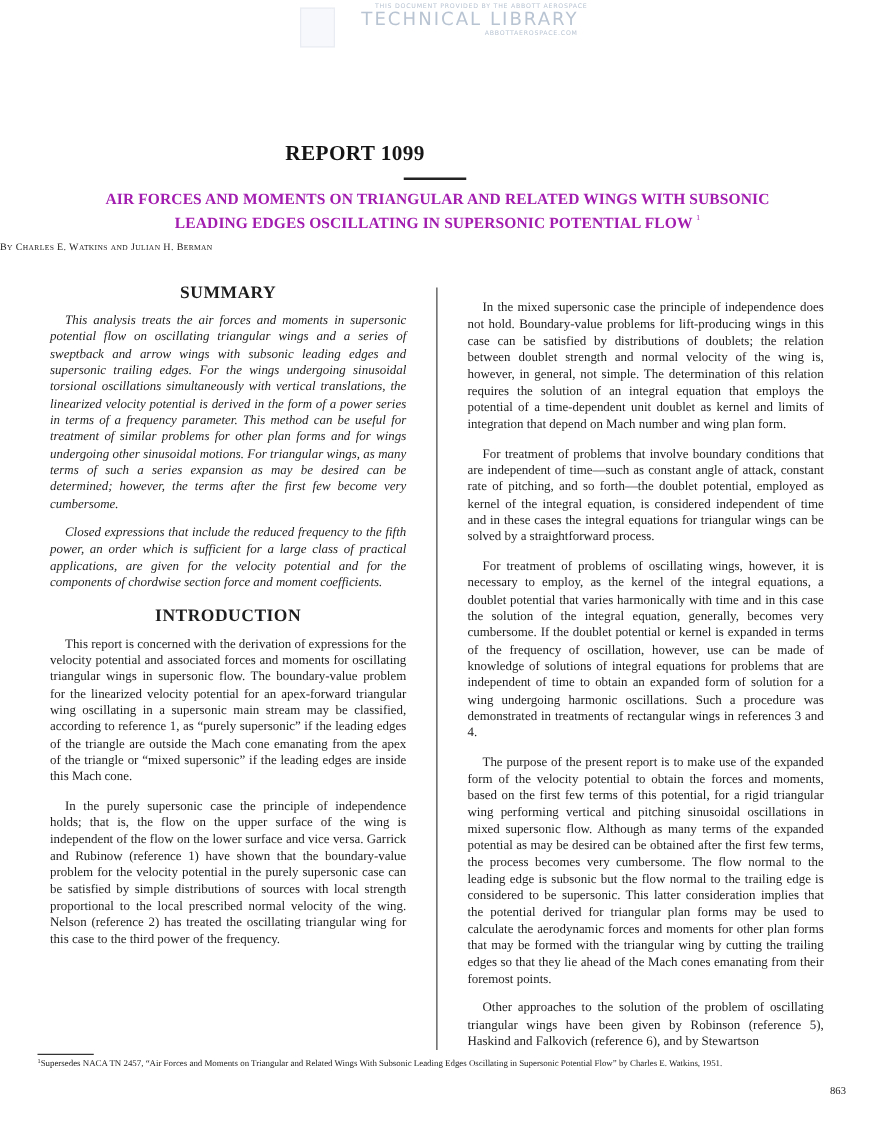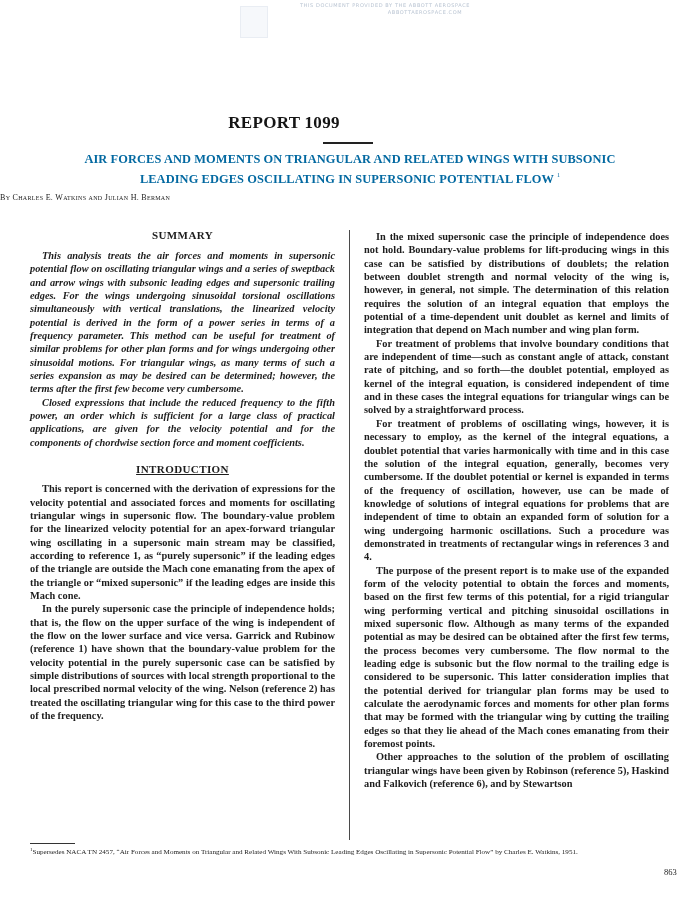--- a/index.html
+++ b/index.html
@@ -7,45 +7,46 @@
   body { position: relative; font-family: "DejaVu Serif", "Liberation Serif", serif; color: #1c1c1c; }
 
   .watermark { position: absolute; top: 2px; left: 230px; width: 280px; height: 36px; text-align: center; color: #b9c4d2; }
   .watermark .wm-top { font-family: "DejaVu Sans", sans-serif; font-size: 5px; letter-spacing: 0.6px; text-transform: uppercase; line-height: 7px; padding-left: 30px; }
   .watermark .wm-main { font-family: "DejaVu Sans", sans-serif; font-size: 14.5px; letter-spacing: 1.6px; line-height: 15px; padding-left: 12px; }
   .watermark .wm-sub { font-family: "DejaVu Sans", sans-serif; font-size: 5px; letter-spacing: 0.6px; line-height: 7px; padding-left: 110px; }
   .watermark .wm-box { position: absolute; left: 10px; top: 4px; width: 28px; height: 32px; border: 1px solid #e0e6ee; background: #f3f6fa; opacity: 0.7; }
 
   .report-number { position: absolute; top: 113px; left: 0; width: 568px; text-align: center; font-family: "Liberation Serif", serif; font-weight: bold; font-size: 17px; letter-spacing: 0.3px; color: #151515; }
   .title-rule { position: absolute; top: 142px; left: 323px; width: 50px; height: 2px; background: #222; }
-  .title { position: absolute; top: 152px; left: 20px; width: 660px; text-align: center; font-family: "Liberation Serif", serif; font-weight: bold; font-size: 12.4px; line-height: 15.5px; color: #0369a1; letter-spacing: 0.1px; }
+  .title { position: absolute; top: 152px; left: 20px; width: 660px; text-align: center; font-family: "Liberation Serif", serif; font-weight: bold; font-size: 12.4px; line-height: 15.5px; color: #a21caf; letter-spacing: 0.1px; }
   .title sup { font-size: 6px; font-weight: normal; vertical-align: 6px; }
   .authors { position: absolute; top: 193px; left: 0; width: 700px; text-align: left; font-family: "Liberation Serif", serif; font-size: 8px; color: #222; font-variant: small-caps; letter-spacing: 0.3px; }
 
   .col { position: absolute; font-family: "Liberation Serif", serif; font-size: 10.35px; line-height: 13.35px; color: #1d1d1d; text-align: justify; }
   .col-left { left: 30px; top: 230px; width: 305px; }
   .col-right { left: 364px; top: 230px; width: 305px; }
   .col-divider { position: absolute; left: 349px; top: 230px; width: 1px; height: 610px; background: #4a4a4a; }
 
-  .section-heading { text-align: center; font-weight: bold; font-size: 11px; letter-spacing: 0.4px; margin: 0 0 9px 0; line-height: 10px; }
-  .section-heading.intro { margin-top: 15px; margin-bottom: 8px; text-decoration: underline; }
-  .para { text-indent: 12px; margin: 0; font-weight: bold; }
+  .section-heading { text-align: center; font-weight: bold; font-size: 14px; letter-spacing: 0.4px; margin: 0 0 9px 0; line-height: 10px; }
+  .section-heading.intro { margin-top: 15px; margin-bottom: 8px; }
+  .para { text-indent: 12px; margin: 10px; }
   .italic { font-style: italic; }
 
   .footnote-rule { position: absolute; left: 30px; top: 843px; width: 45px; height: 1px; background: #333; }
   .footnote { position: absolute; left: 30px; top: 845px; width: 640px; font-family: "Liberation Serif", serif; font-size: 7.1px; line-height: 9px; color: #222; text-align: left; }
   .footnote sup { font-size: 5px; vertical-align: 3px; }
   .page-number { position: absolute; top: 867px; left: 644px; font-family: "Liberation Serif", serif; font-size: 8.5px; color: #222; padding-left: 20px; }
 </style>
 </head>
 <body>
 
 <div class="watermark">
   <div class="wm-box"></div>
   <div class="wm-top">This document provided by the Abbott Aerospace</div>
+  <div class="wm-main">TECHNICAL LIBRARY</div>
   <div class="wm-sub">ABBOTTAEROSPACE.COM</div>
 </div>
 
 <div class="report-number">REPORT 1099</div>
 <div class="title-rule"></div>
 <div class="title">
   <div>AIR FORCES AND MOMENTS ON TRIANGULAR AND RELATED WINGS WITH SUBSONIC</div>
   <div><span>LEADING EDGES OSCILLATING IN SUPERSONIC POTENTIAL FLOW</span> <sup>1</sup></div>
 </div>
 <div class="authors">By Charles E. Watkins and Julian H. Berman</div>

